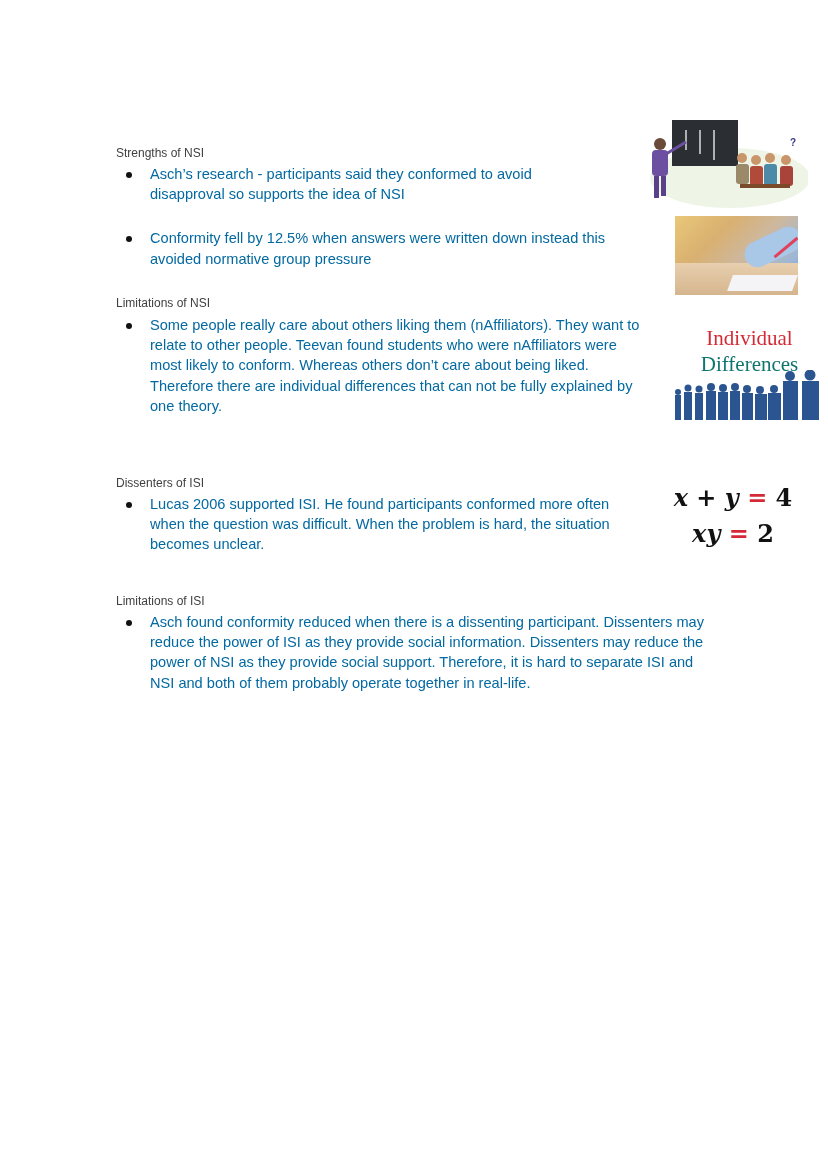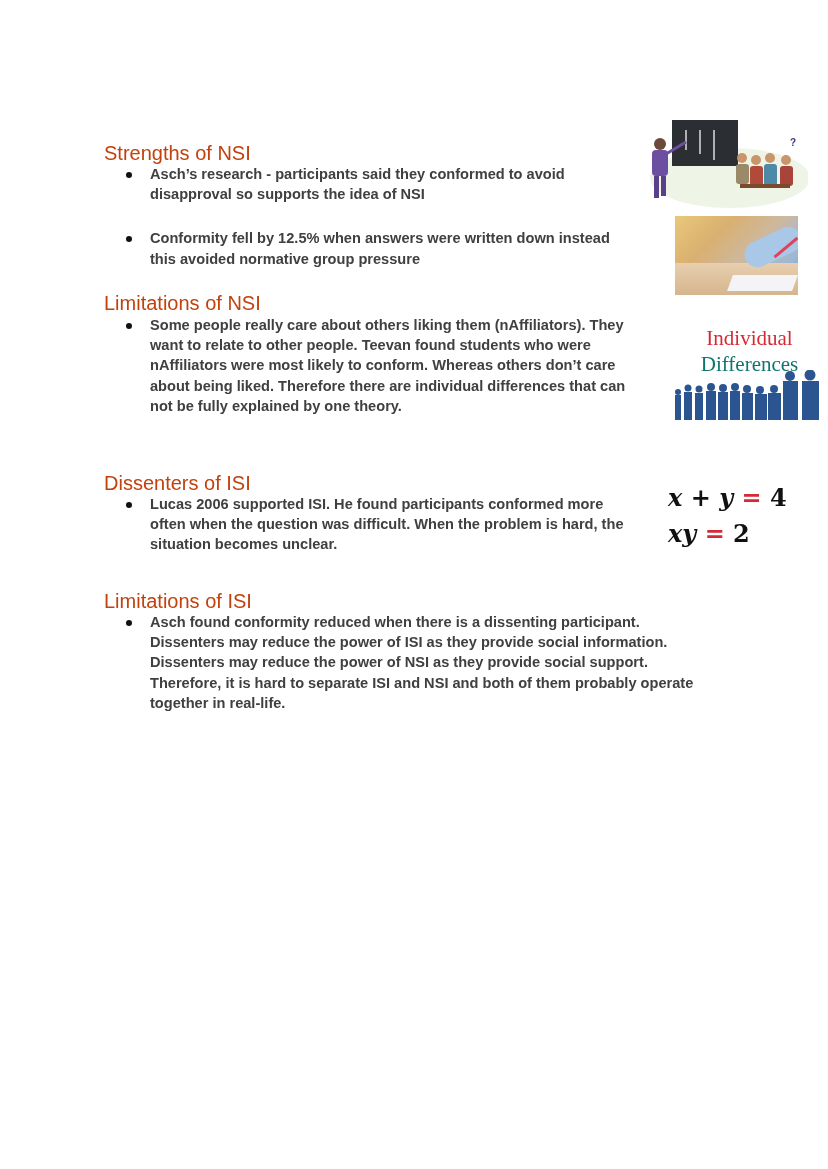--- a/index.html
+++ b/index.html
@@ -1,33 +1,33 @@
 <!DOCTYPE html>
 <html><head>
 <meta charset="utf-8">
 <style>
   html, body { margin:0; padding:0; background:#ffffff; }
   body { width:828px; height:1169px; position:relative; overflow:hidden; font-family:"Liberation Sans", sans-serif; color:#111; }
-  .heading { position:absolute; left:104px; font-size:20px; line-height:19px; color:#c2410c; }
+  .heading { position:absolute; left:116px; font-size:12px; line-height:19px; color:#404040; }
   .bullet-block { position:absolute; left:126px; }
-  .bullet { position:relative; padding-left:24px; font-size:14.6px; line-height:20.2px; color:#404040;font-weight:bold; }
+  .bullet { position:relative; padding-left:24px; font-size:14.6px; line-height:20.2px; color:#0369a1; }
   .bullet .dot { position:absolute; left:0; top:8px; width:6px; height:6px; border-radius:50%; background:#111; }
   .img { position:absolute; }
   
   .asch-illus { left:640px; top:116px; width:168px; height:94px; }
   .exam-photo { left:675px; top:216px; width:123px; height:79px; background:linear-gradient(135deg,#e9c87a 0%,#d9b070 30%,#cdb8a0 55%,#9cb7d6 80%,#6e95c3 100%); overflow:hidden; }
   .exam-photo .desk { position:absolute; left:0; bottom:0; width:100%; height:32px; background:linear-gradient(180deg,#e8cfae,#d5b58e); }
   .exam-photo .paper { position:absolute; left:55px; bottom:4px; width:65px; height:16px; background:#f4f4f6; transform:skewX(-20deg); }
   .exam-photo .arm { position:absolute; left:68px; top:18px; width:60px; height:26px; background:#a9c7e6; border-radius:14px; transform:rotate(-25deg); }
   .exam-photo .pencil { position:absolute; left:96px; top:30px; width:30px; height:3px; background:#e0415c; transform:rotate(-40deg); }
   .ind-diff { left:672px; top:322px; width:155px; height:100px; }
   .ind-diff .t1 { position:absolute; left:0; width:155px; text-align:center; top:4px; font-family:"Liberation Serif", serif; font-size:21px; color:#d42a35; }
   .ind-diff .t2 { position:absolute; left:0; width:155px; text-align:center; top:30px; font-family:"Liberation Serif", serif; font-size:21px; color:#0f766e; }
   .equation { left:668px; top:480px; width:130px; font-family:"DejaVu Serif", serif; font-weight:bold; font-size:24px; line-height:36px; color:#111; }
-  .equation .row { white-space:nowrap; }
+  .equation .row { text-align:center; white-space:nowrap; }
   .equation .eq { color:#d42a35; }
   .equation i { font-style:italic; }
 </style>
 </head>
 <body>
 
 <div class="heading" style="top:144px;">Strengths of NSI</div>
 <div class="bullet-block" style="top:164px; width:440px;">
   <div class="bullet"><span class="dot"></span><span>Asch’s research - participants said they conformed to avoid disapproval so supports the idea of NSI</span></div>
   <div class="bullet" style="margin-top:24px; width:470px;"><span class="dot"></span><span>Conformity fell by 12.5% when answers were written down instead this avoided normative group pressure</span></div>

